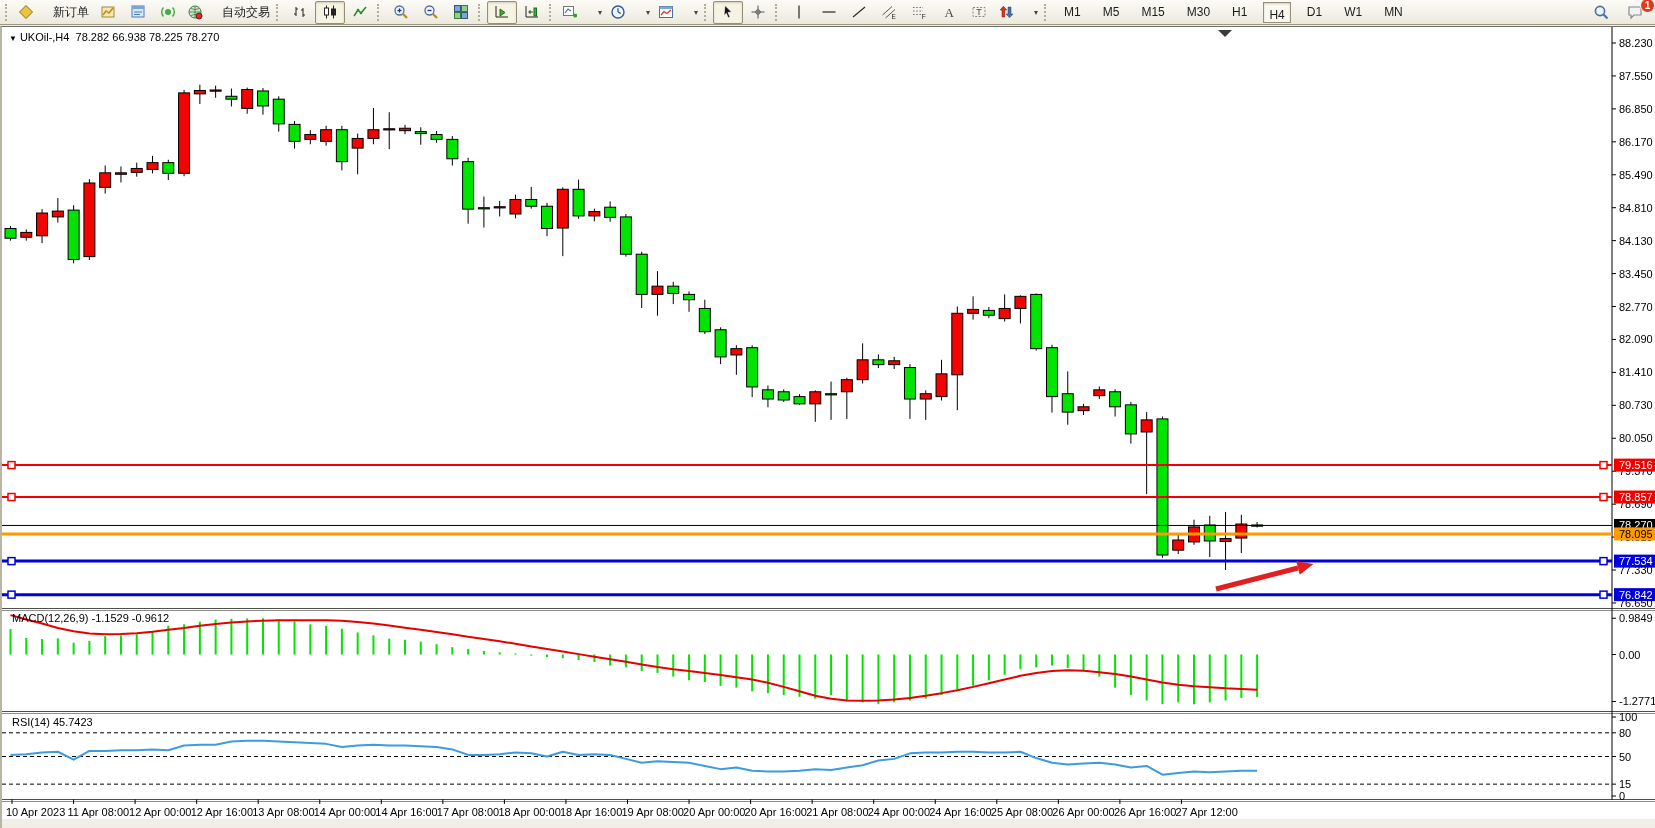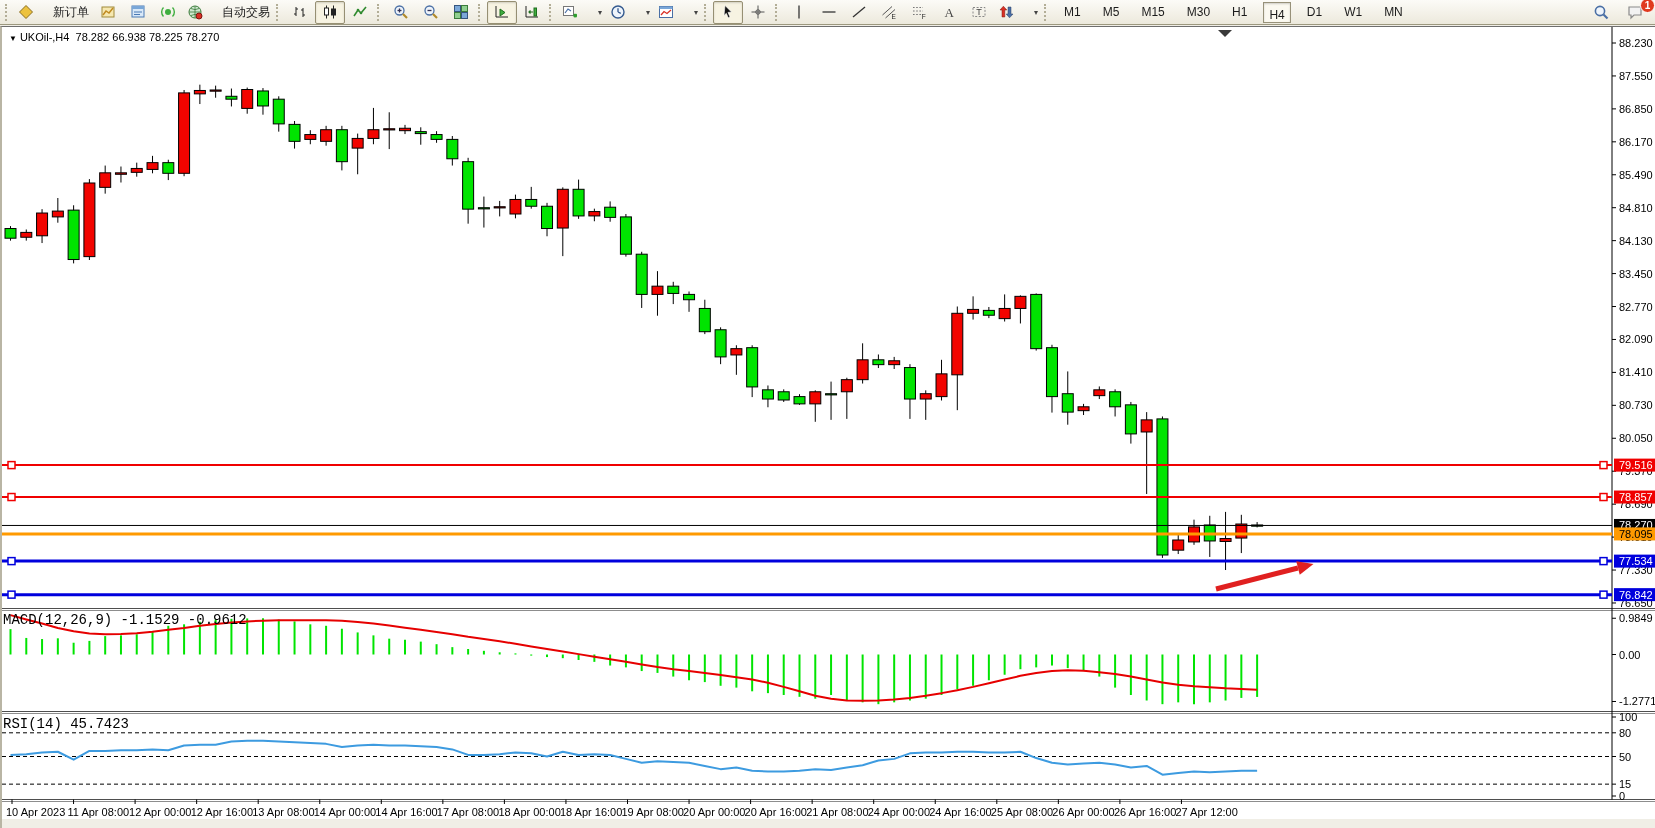--- a/index.html
+++ b/index.html
@@ -22,21 +22,21 @@
   .chat-wrap{position:relative;}
   .badge{position:absolute;top:-4px;right:-6px;background:#e03a1e;color:#fff;font-size:10px;
     font-weight:bold;border-radius:8px;min-width:13px;height:13px;line-height:13px;text-align:center;
     border:1px solid #fff;}
   
   .chart{position:absolute;top:26px;left:0;width:1655px;height:802px;background:#ffffff;
     border-top:1px solid #6e6e6e;border-left:2px solid #b9b5a4;box-sizing:border-box;}
   .chart svg{position:absolute;top:0;left:0;}
   .chart-title{position:absolute;top:4px;left:7px;font-size:11px;color:#000;z-index:5;}
   .chart-title .tri{font-size:8px;margin-right:3px;}
-  .pane-label{position:absolute;left:1px;font-size:14px;color:#000;z-index:5;font-family:Liberation Mono, monospace;}
+  .pane-label{position:absolute;left:10px;font-size:11px;color:#000;z-index:5;}
   #macd-label{top:585px;}
   #rsi-label{top:689px;}
 </style>
 </head>
 <body>
 
 <div class="app">
   <div class="toolbar" id="toolbar">
       <div class="grip"></div>
       <div class="tb-btn">

